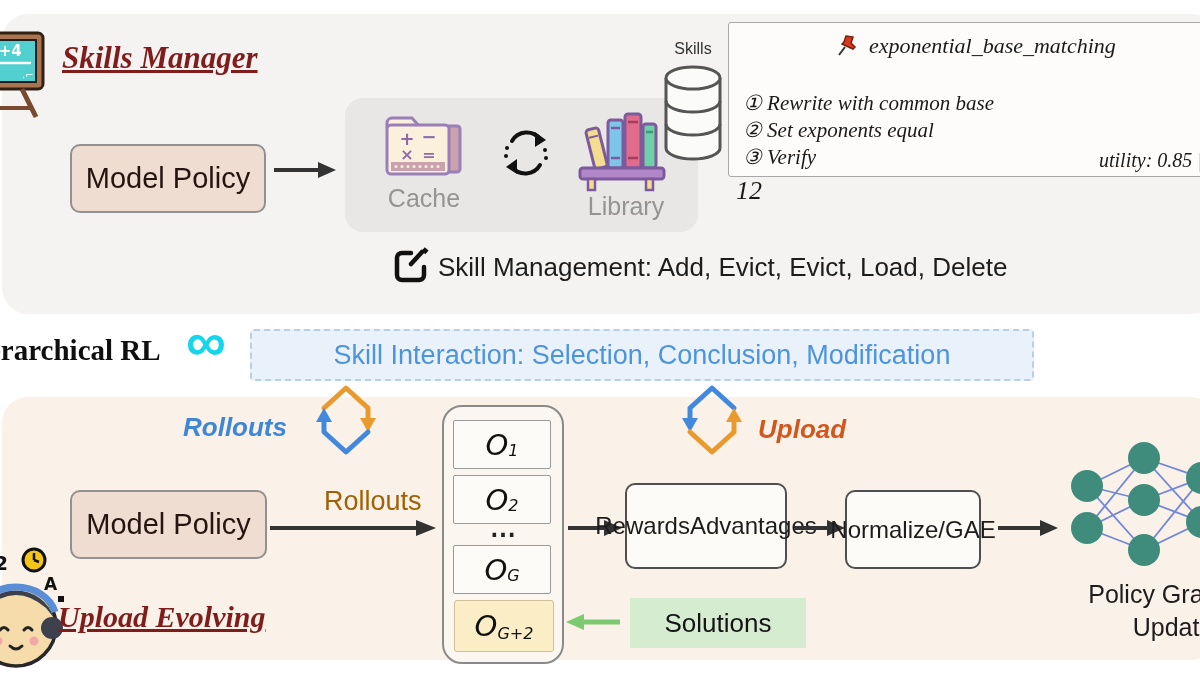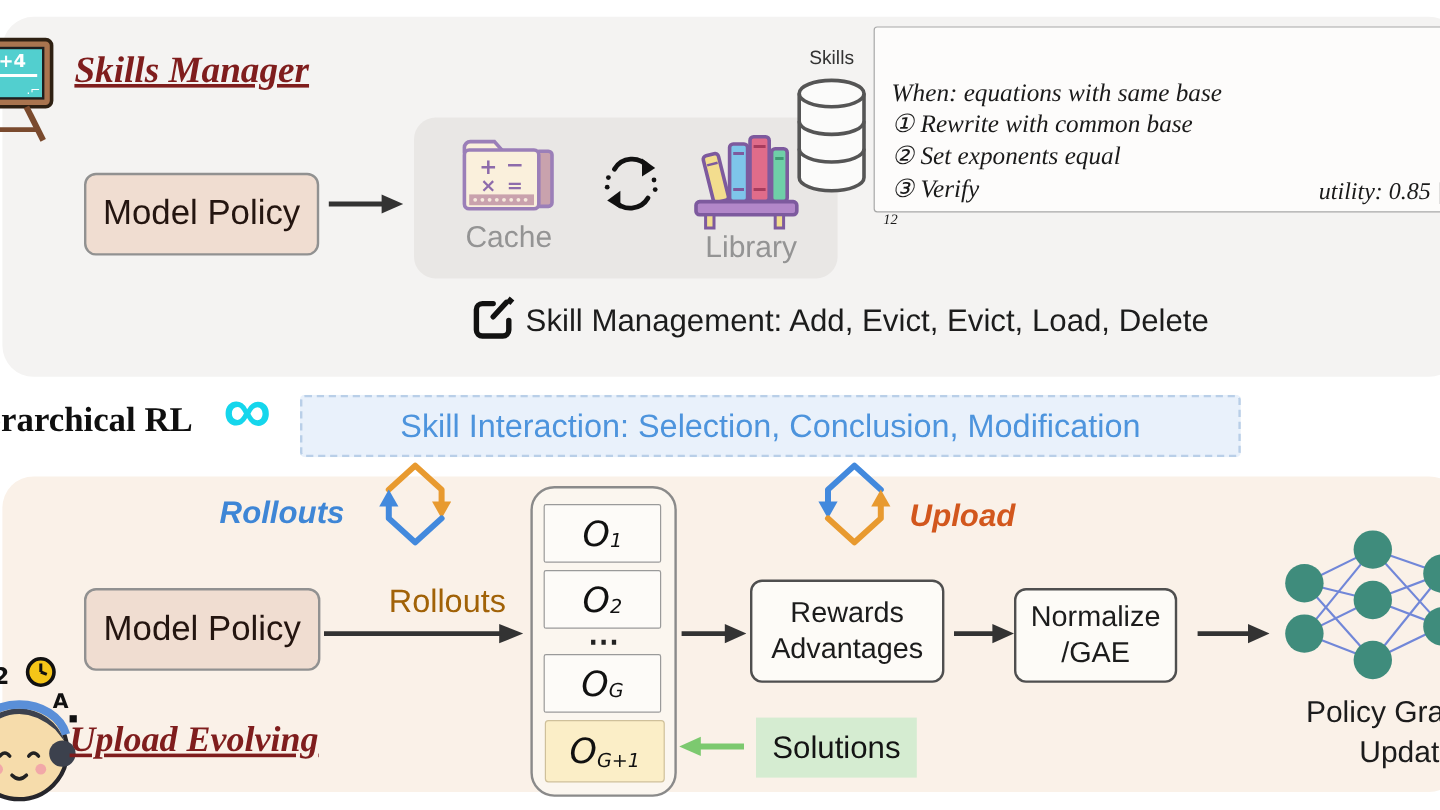--- a/index.html
+++ b/index.html
@@ -8,21 +8,21 @@
   .abs{position:absolute;}
   .panel{position:absolute;border-radius:26px;}
   .panel-top{left:2px;top:14px;width:1215px;height:300px;background:#f4f3f2;}
   .panel-bottom{left:2px;top:397px;width:1215px;height:263px;background:#faf1e8;}
   .serif-title{font-family:"Liberation Serif",serif;font-weight:bold;font-style:italic;color:#7f1d1d;text-decoration:underline;}
   .serif-plain{font-family:"Liberation Serif",serif;font-weight:bold;color:#0f0f0f;}
   .note-text{font-family:"Liberation Serif",serif;font-style:italic;color:#1a1a1a;}
   .policy-box{background:#f0ddd1;border:2px solid #919191;border-radius:10px;
       display:flex;align-items:center;justify-content:center;font-size:29px;color:#241510;}
   .flow-box{background:#fdfbf7;border:2px solid #4f4f4f;border-radius:10px;
-      display:flex;flex-direction:column;align-items:center;justify-content:center;
+      display:flex;flex-direction:row;align-items:center;justify-content:center;
       font-size:24px;color:#1c1c1c;line-height:1.25;}
   .gray-container{background:#e9e7e5;border-radius:18px;}
   .icon-label{color:#949494;font-size:25px;text-align:center;}
   .note{background:#fdfcfb;border:1.5px solid #a8a8a8;border-radius:3px;}
   .o-box{background:#fdfbf8;border:1.5px solid #9a9a9a;border-radius:2px;
       display:flex;align-items:center;justify-content:center;}
   .o-base{font-family:"DejaVu Sans",sans-serif;font-style:italic;font-size:29px;color:#111;}
   .o-sub{font-family:"DejaVu Sans",sans-serif;font-style:italic;font-size:16px;color:#111;
       align-self:flex-end;margin-bottom:8px;}
   .interaction-box{background:#e9f1fb;border:2.5px dashed #b9cfe8;border-radius:4px;
@@ -122,36 +122,42 @@
 
   <div class="abs" style="left:658px;top:40px;width:70px;text-align:center;font-size:16px;color:#333;">Skills</div>
   <svg class="abs" style="left:662px;top:64px;" width="62" height="98" viewBox="0 0 62 98">
     <path d="M4,14 V84 a27,11 0 0 0 54,0 V14" fill="#fbfbfa" stroke="#555" stroke-width="3"></path>
     <ellipse cx="31" cy="14" rx="27" ry="11" fill="#fbfbfa" stroke="#555" stroke-width="3"></ellipse>
     <path d="M4,37 a27,11 0 0 0 54,0" fill="none" stroke="#555" stroke-width="3"></path>
     <path d="M4,60 a27,11 0 0 0 54,0" fill="none" stroke="#555" stroke-width="3"></path>
   </svg>
 
   <div class="abs note" style="left:728px;top:22px;width:505px;height:153px;">
-    <div class="abs note-text" style="left:14px;top:42px;font-size:21px;">When: equations with same base</div>
+    <div class="abs" style="left:108px;top:10px;display:flex;align-items:center;gap:8px;">
+      <svg width="24" height="24" viewBox="0 0 24 24">
+        <path d="M9,2 L16,3 L14,9 L18,13 L16,15 L5,10 L7,8 Z" fill="#d63b1f" stroke="#7a1d0d" stroke-width="1.5"></path>
+        <line x1="8" y1="13" x2="2" y2="21" stroke="#333" stroke-width="2"></line>
+      </svg>
+      <span class="note-text" style="font-size:22px;">exponential_base_matching</span>
+    </div>
     <div class="abs note-text" style="left:14px;top:68px;font-size:21px;">
       <span>①</span>
       <span>Rewrite with common base</span>
     </div>
     <div class="abs note-text" style="left:14px;top:95px;font-size:21px;">
       <span>②</span>
       <span>Set exponents equal</span>
     </div>
     <div class="abs note-text" style="left:14px;top:122px;font-size:21px;">
       <span>③</span>
       <span>Verify</span>
     </div>
     <div class="abs note-text" style="left:370px;top:126px;font-size:20px;white-space:nowrap;">utility: 0.85 | usa</div>
   </div>
-  <div class="abs note-text" style="left:736px;top:176px;font-size:12px;">12</div>
+  <div class="abs note-text" style="left:736px;top:176px;font-size:26px;">12</div>
 
   <svg class="abs" style="left:392px;top:246px;" width="38" height="38" viewBox="0 0 38 38">
     <path d="M32,21 v8 a5,5 0 0 1 -5,5 H10 a5,5 0 0 1 -5,-5 V12 a5,5 0 0 1 5,-5 h9" fill="none" stroke="#111" stroke-width="4.5" stroke-linecap="round"></path>
     <line x1="19" y1="18" x2="30" y2="6" stroke="#111" stroke-width="4.5" stroke-linecap="round"></line>
     <rect x="31" y="2" width="5" height="5" fill="#111" transform="rotate(40 33 4)"></rect>
   </svg>
   <div class="abs" style="left:438px;top:252px;font-size:26px;color:#1c1c1c;">Skill Management: Add, Evict, Evict, Load, Delete</div>
 
   <div class="abs serif-plain" style="left:-12px;top:334px;font-size:29px;">erarchical RL</div>
 
@@ -217,21 +223,21 @@
       <span class="o-base">O</span>
         <span class="o-sub">2</span>
     </div>
     <div class="abs" style="left:0;top:114px;width:118px;text-align:center;font-size:26px;font-weight:bold;color:#222;line-height:1;">⋯</div>
     <div class="abs o-box" style="left:9px;top:138px;width:96px;height:47px;">
       <span class="o-base">O</span>
         <span class="o-sub">G</span>
     </div>
     <div class="abs o-box mini-note-edge" style="left:10px;top:193px;width:98px;height:50px;">
       <span class="o-base">O</span>
-        <span class="o-sub">G+1</span>
+        <span class="o-sub">G+2</span>
     </div>
   </div>
 
   <svg class="abs black-arrow" style="left:566px;top:518px;" width="56" height="20">
     <line x1="2" y1="10" x2="40" y2="10"></line>
       <polygon points="38,2 56,10 38,18"></polygon>
   </svg>
 
   <div class="abs flow-box" style="left:625px;top:483px;width:158px;height:82px;">
     <span>Rewards</span>
@@ -281,18 +287,18 @@
 
   <div class="abs" style="left:1048px;top:578px;width:250px;text-align:center;font-size:25px;color:#1c1c1c;line-height:1.3;">
     <div>Policy Gradient</div>
     <div>Update</div>
   </div>
 
   <svg class="abs" style="left:566px;top:612px;" width="56" height="20">
     <line x1="54" y1="10" x2="16" y2="10" stroke="#7cc96f" stroke-width="5"></line>
     <polygon points="18,2 0,10 18,18" fill="#7cc96f"></polygon>
   </svg>
-  <div class="abs" style="left:630px;top:598px;width:134px;height:50px;background:#d5ecd1;
+  <div class="abs" style="left:630px;top:598px;width:176px;height:50px;background:#d5ecd1;
         display:flex;align-items:center;justify-content:center;font-size:26px;color:#141414;">
     <span>Solutions</span>
   </div>
 
 </div>
 
 </body></html>

